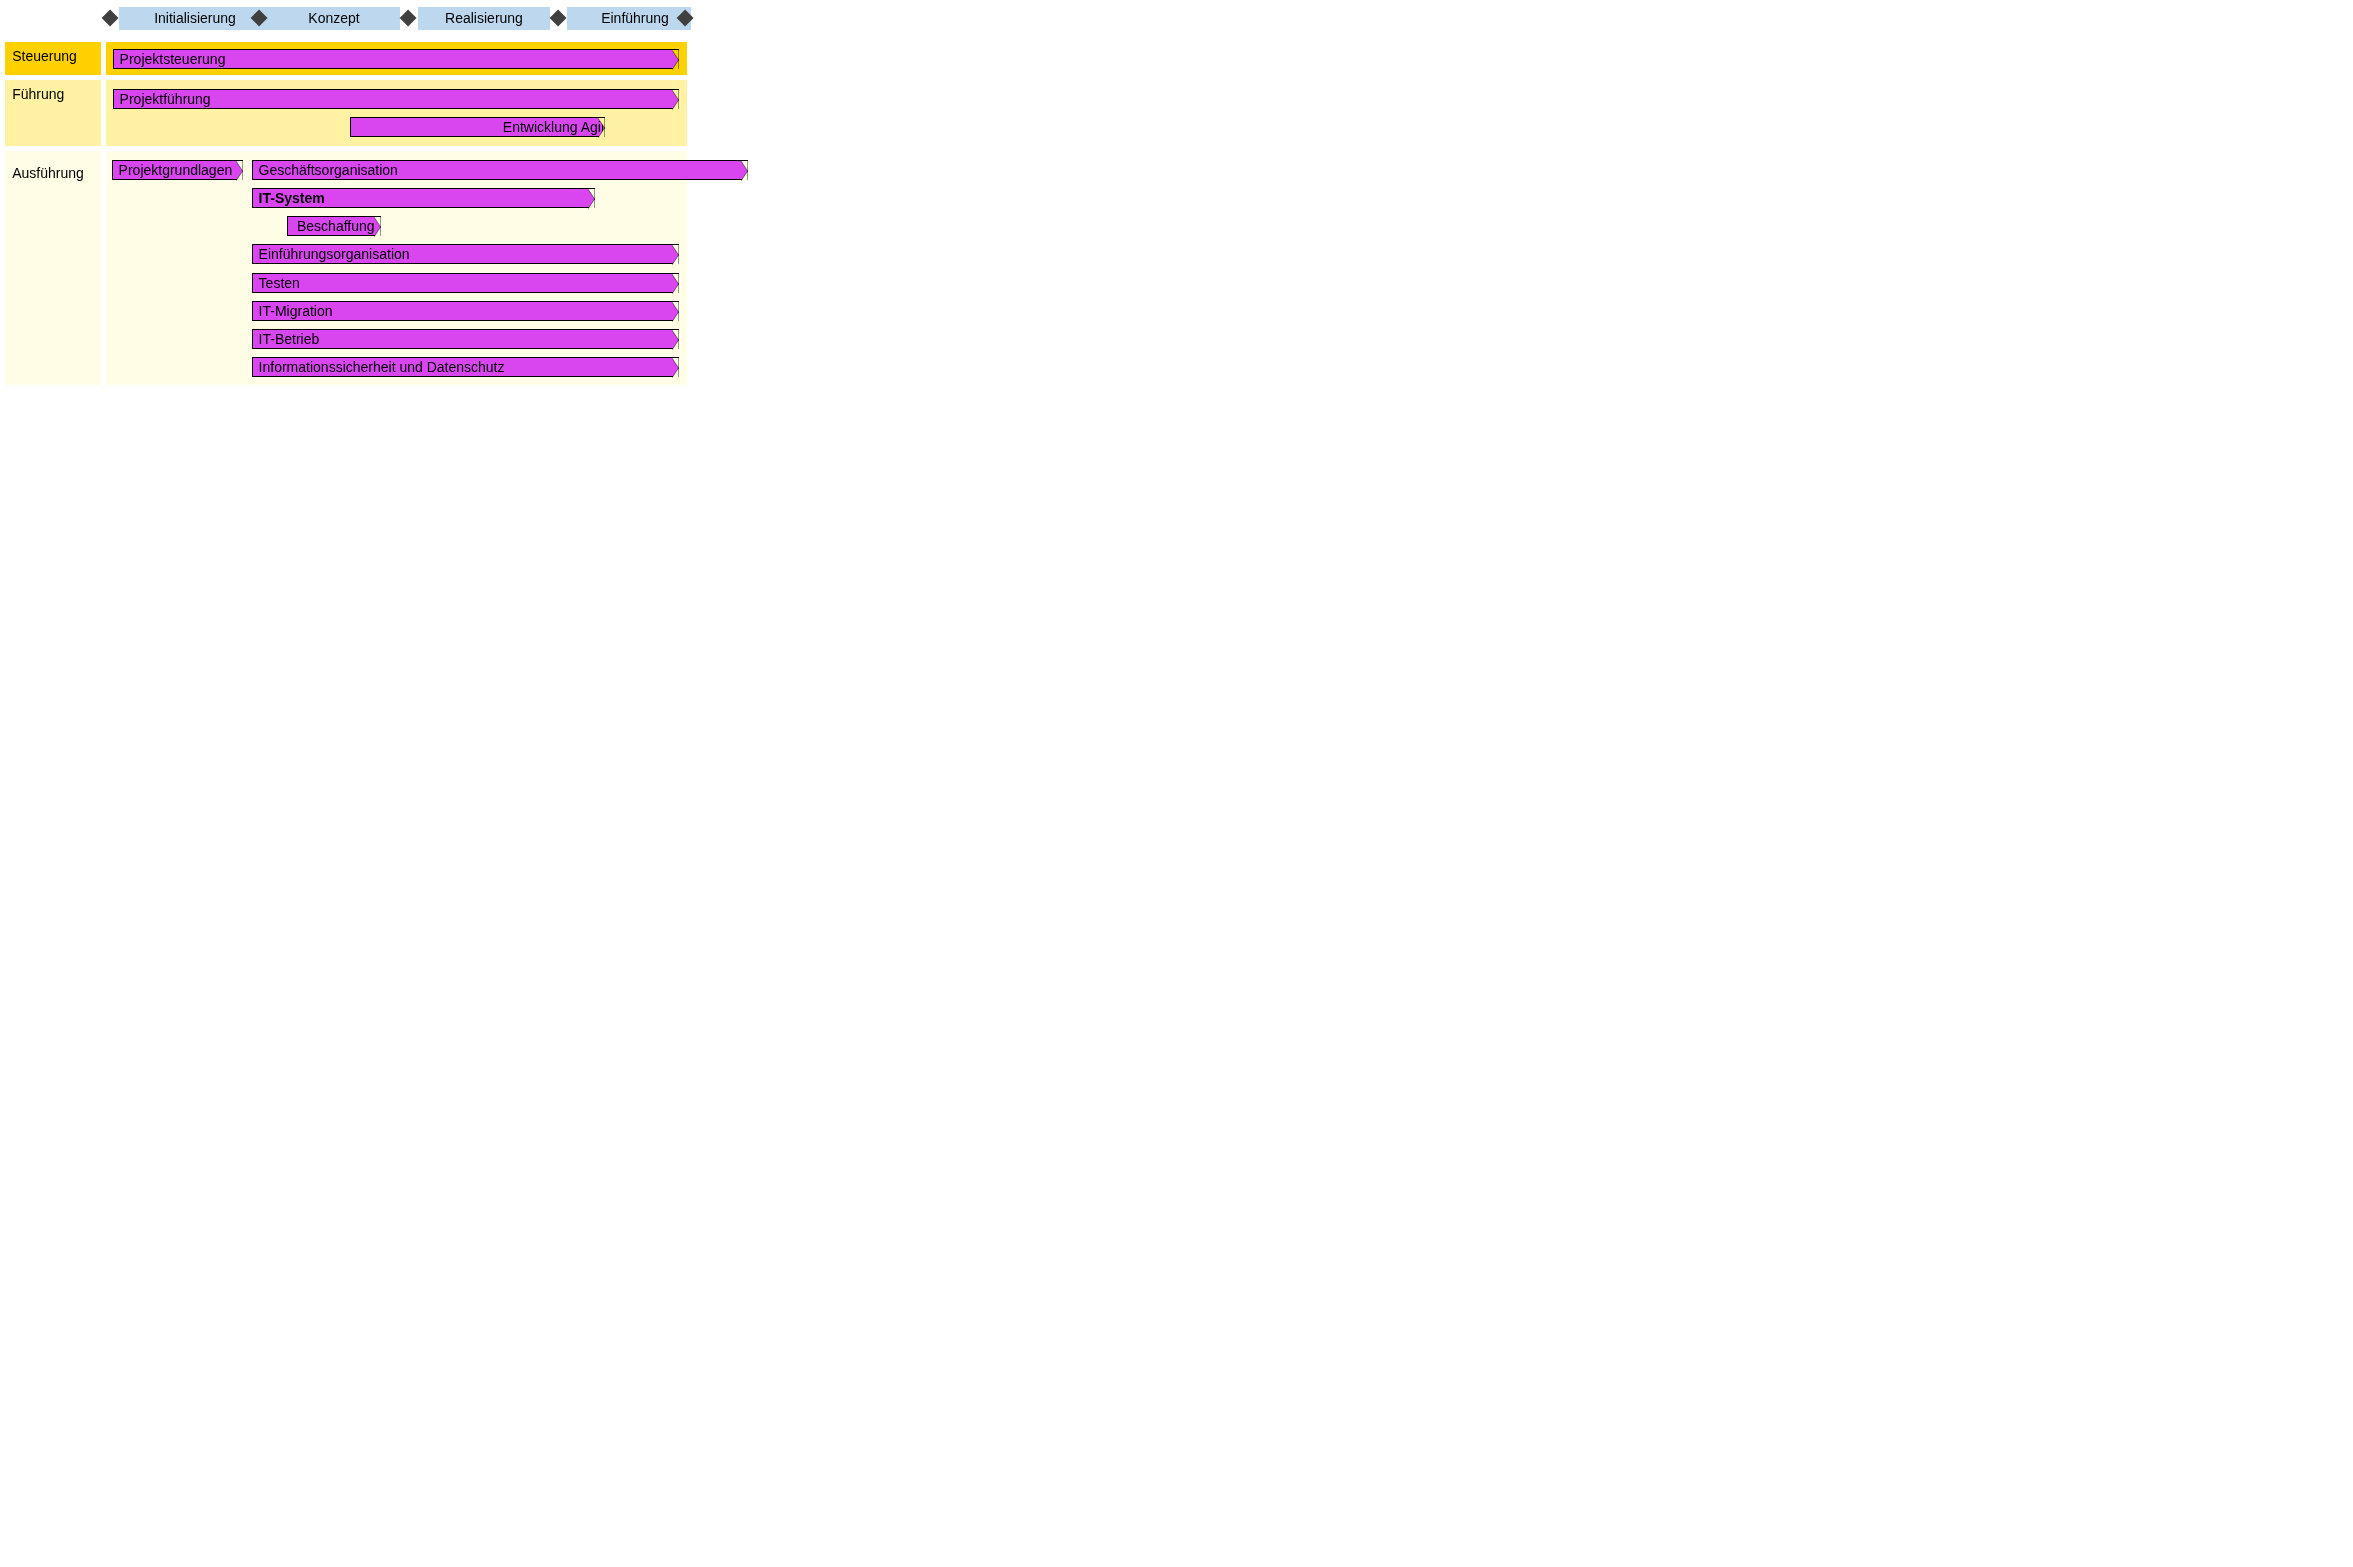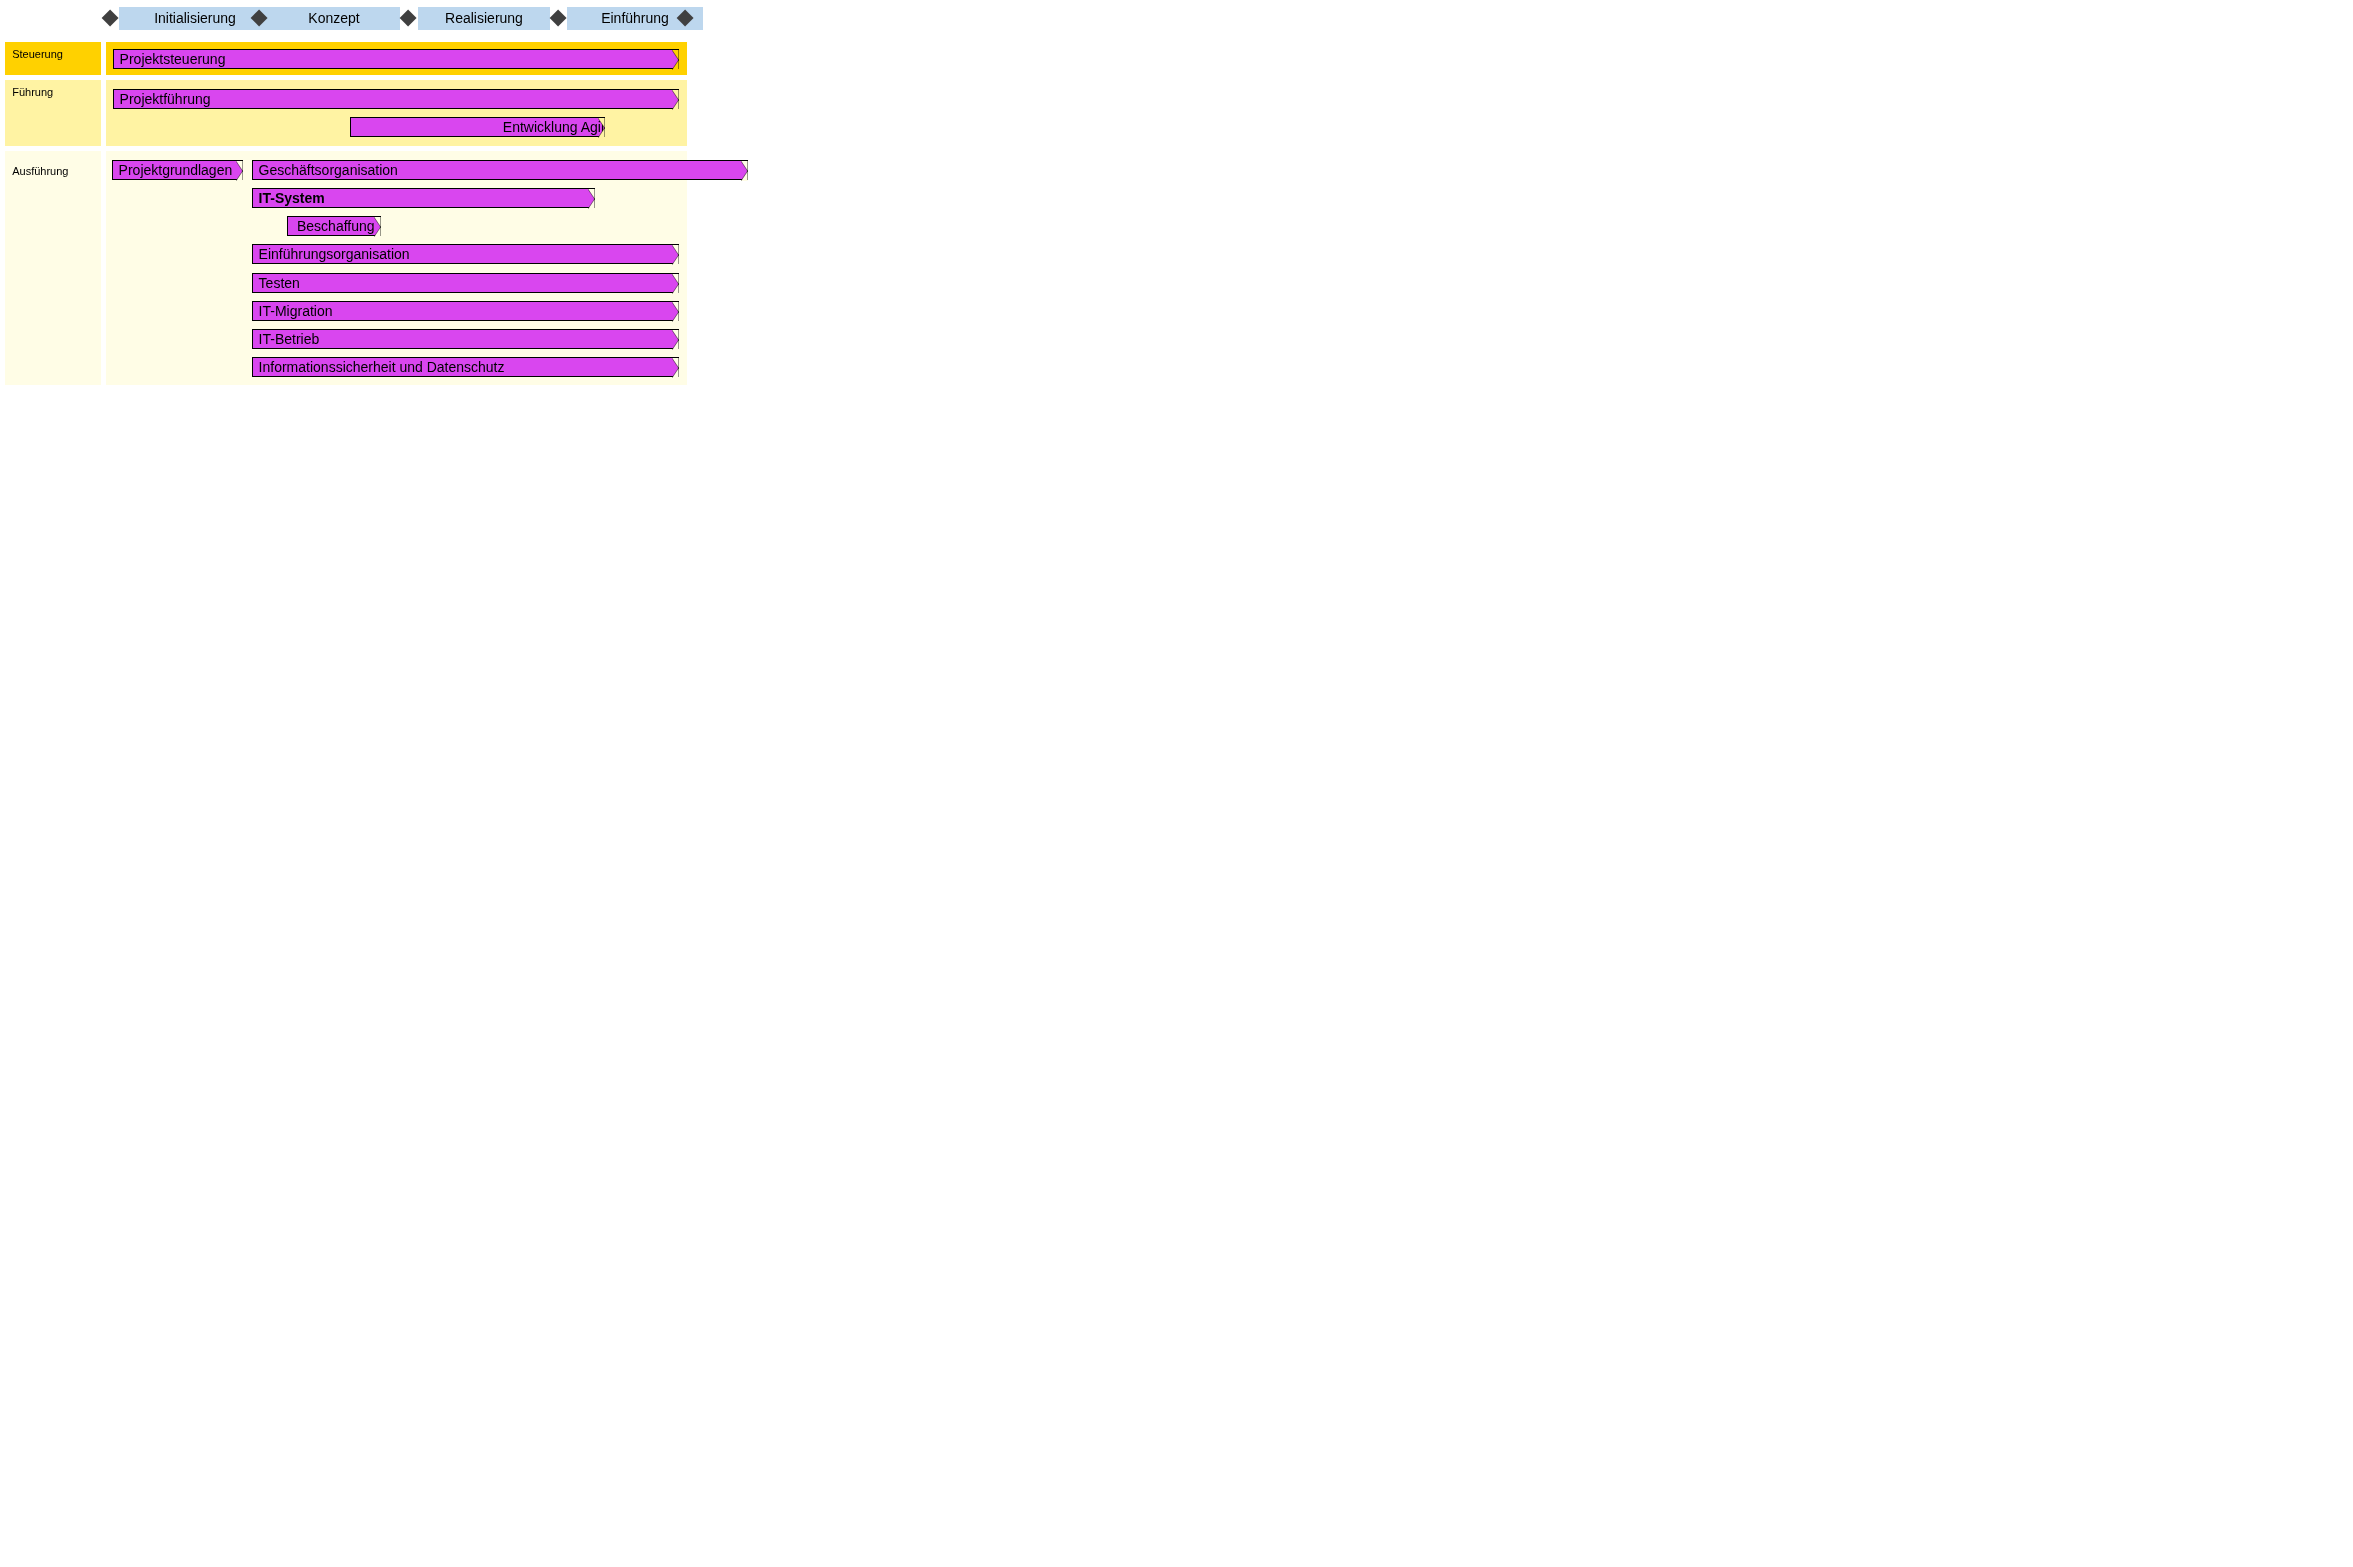--- a/index.html
+++ b/index.html
@@ -32,21 +32,21 @@
     width: 12.2px;
     height: 12.2px;
     background: #404040;
     transform: rotate(45deg);
     top: 12.2px; 
   }
   
   .rowlabel {
     position: absolute;
     left: 12.2px;
-    font-size: 11px;
+    font-size: 14px;
   }
   .rowbg {
     position: absolute;
     left: 5.2px;
   }
   
   .arrow {
     position: absolute;
     background: #d946ef;
     border: 0.5px solid #000;
@@ -84,21 +84,21 @@
   <div class="diamond" style="left:104px;"></div>
   <div class="phase" style="left:119px; width:152px;">Initialisierung</div>
 
   <div class="diamond" style="left:253px;"></div>
   <div class="phase" style="left:268px; width:132px;">Konzept</div>
 
   <div class="diamond" style="left:402px;"></div>
   <div class="phase" style="left:418px; width:132px;">Realisierung</div>
 
   <div class="diamond" style="left:552px;"></div>
-  <div class="phase" style="left:567px; width:136px;">Einführung</div>
+  <div class="phase" style="left:567px; width:112px;padding-left:12px;">Einführung</div>
 
   <div class="diamond" style="left:679px;"></div>
 
   <div class="rowbg" style="top:42px; height:33px; width:96px; background:#ffd100;"></div>
   <div class="rowbg" style="top:42px; height:33px; left:106px; width:581px; background:#ffd100;"></div>
   <div class="rowlabel" style="top:48px;">Steuerung</div>
 
   <div class="rowbg" style="top:80px; height:66px; width:96px; background:#fff3a3;"></div>
   <div class="rowbg" style="top:80px; height:66px; left:106px; width:581px; background:#fff3a3;"></div>
   <div class="rowlabel" style="top:86px;">Führung</div>

